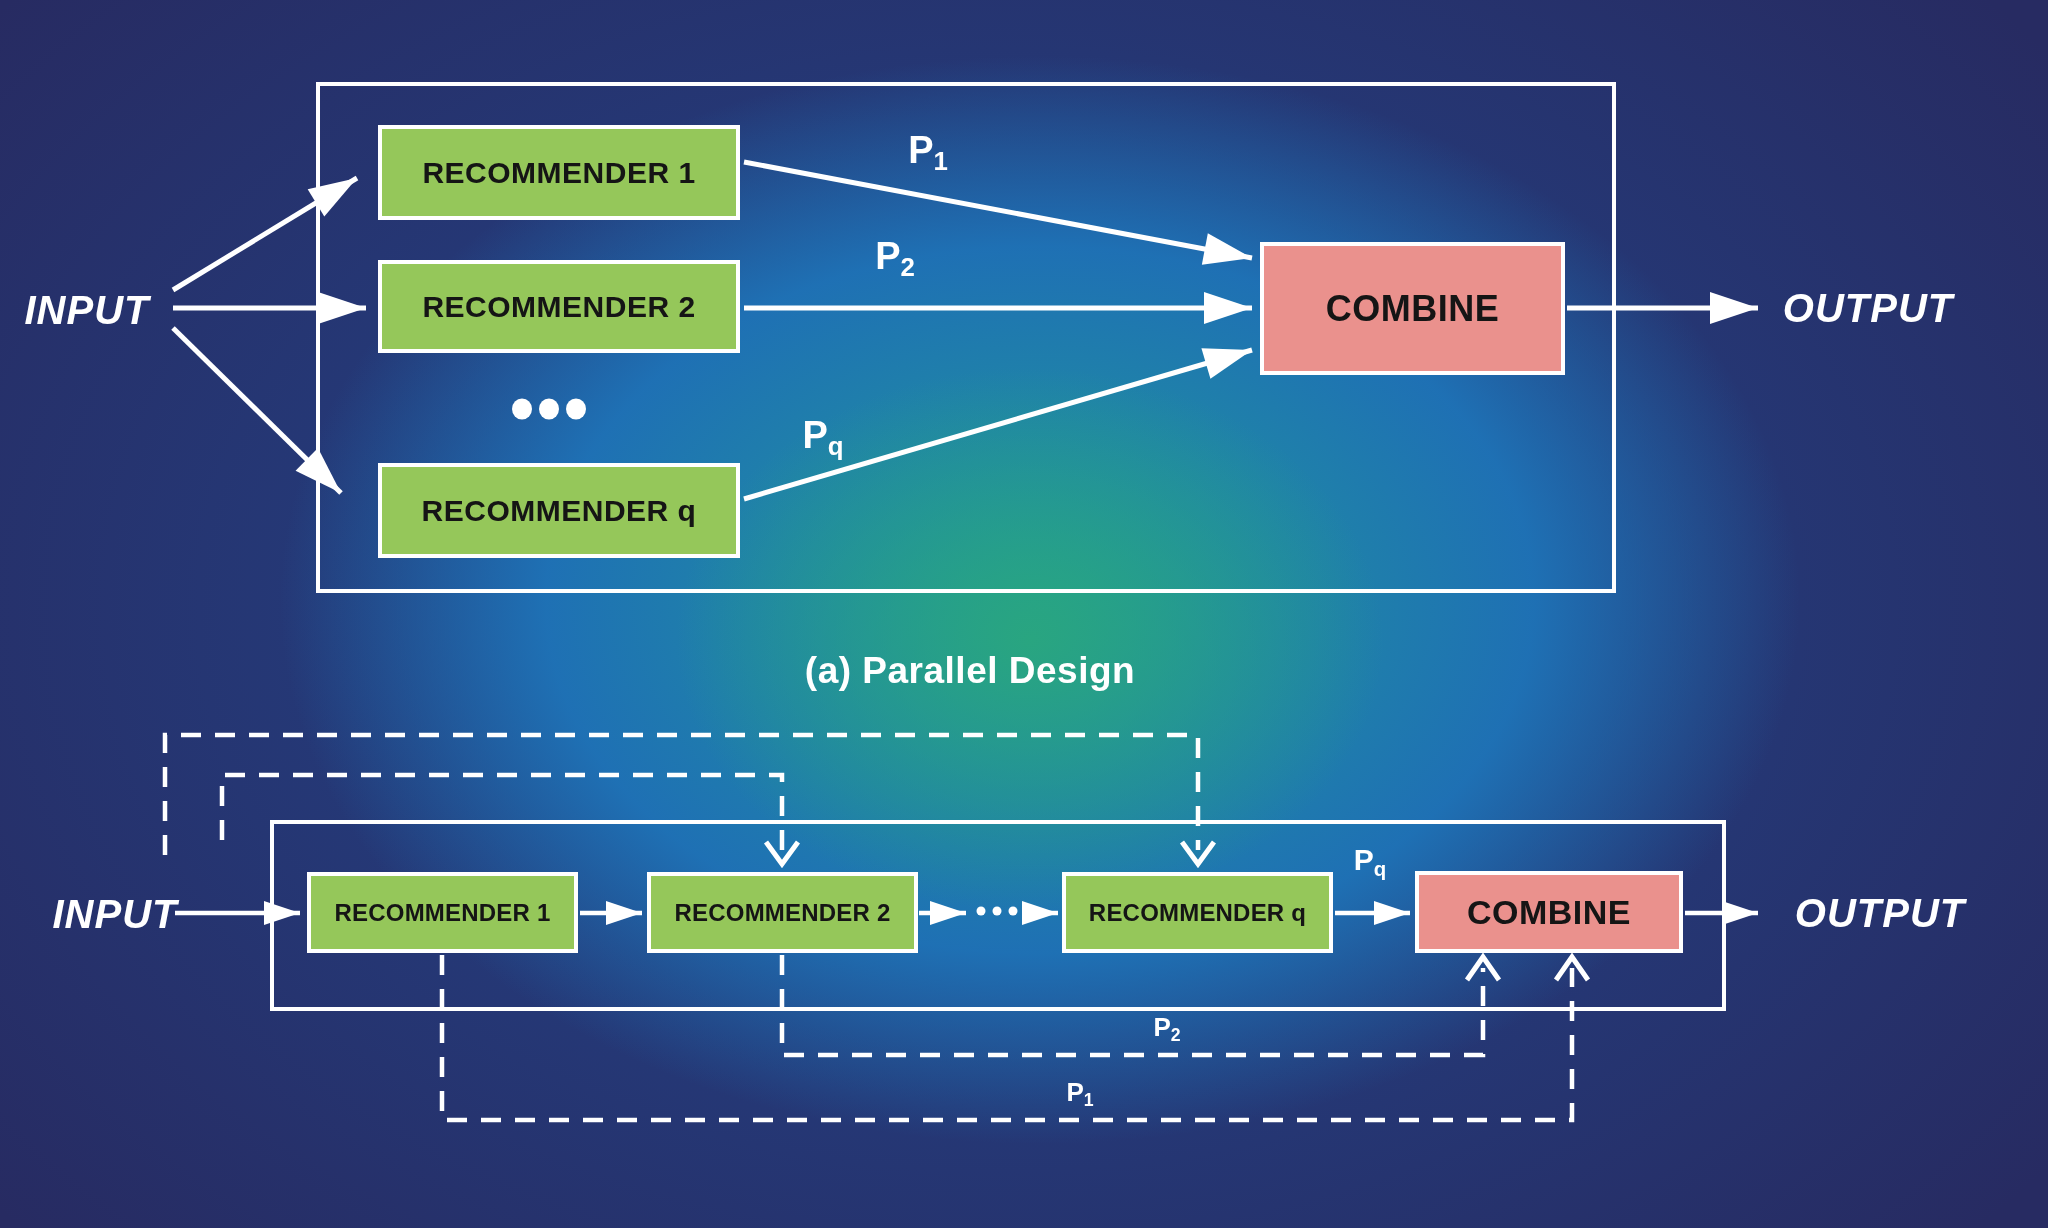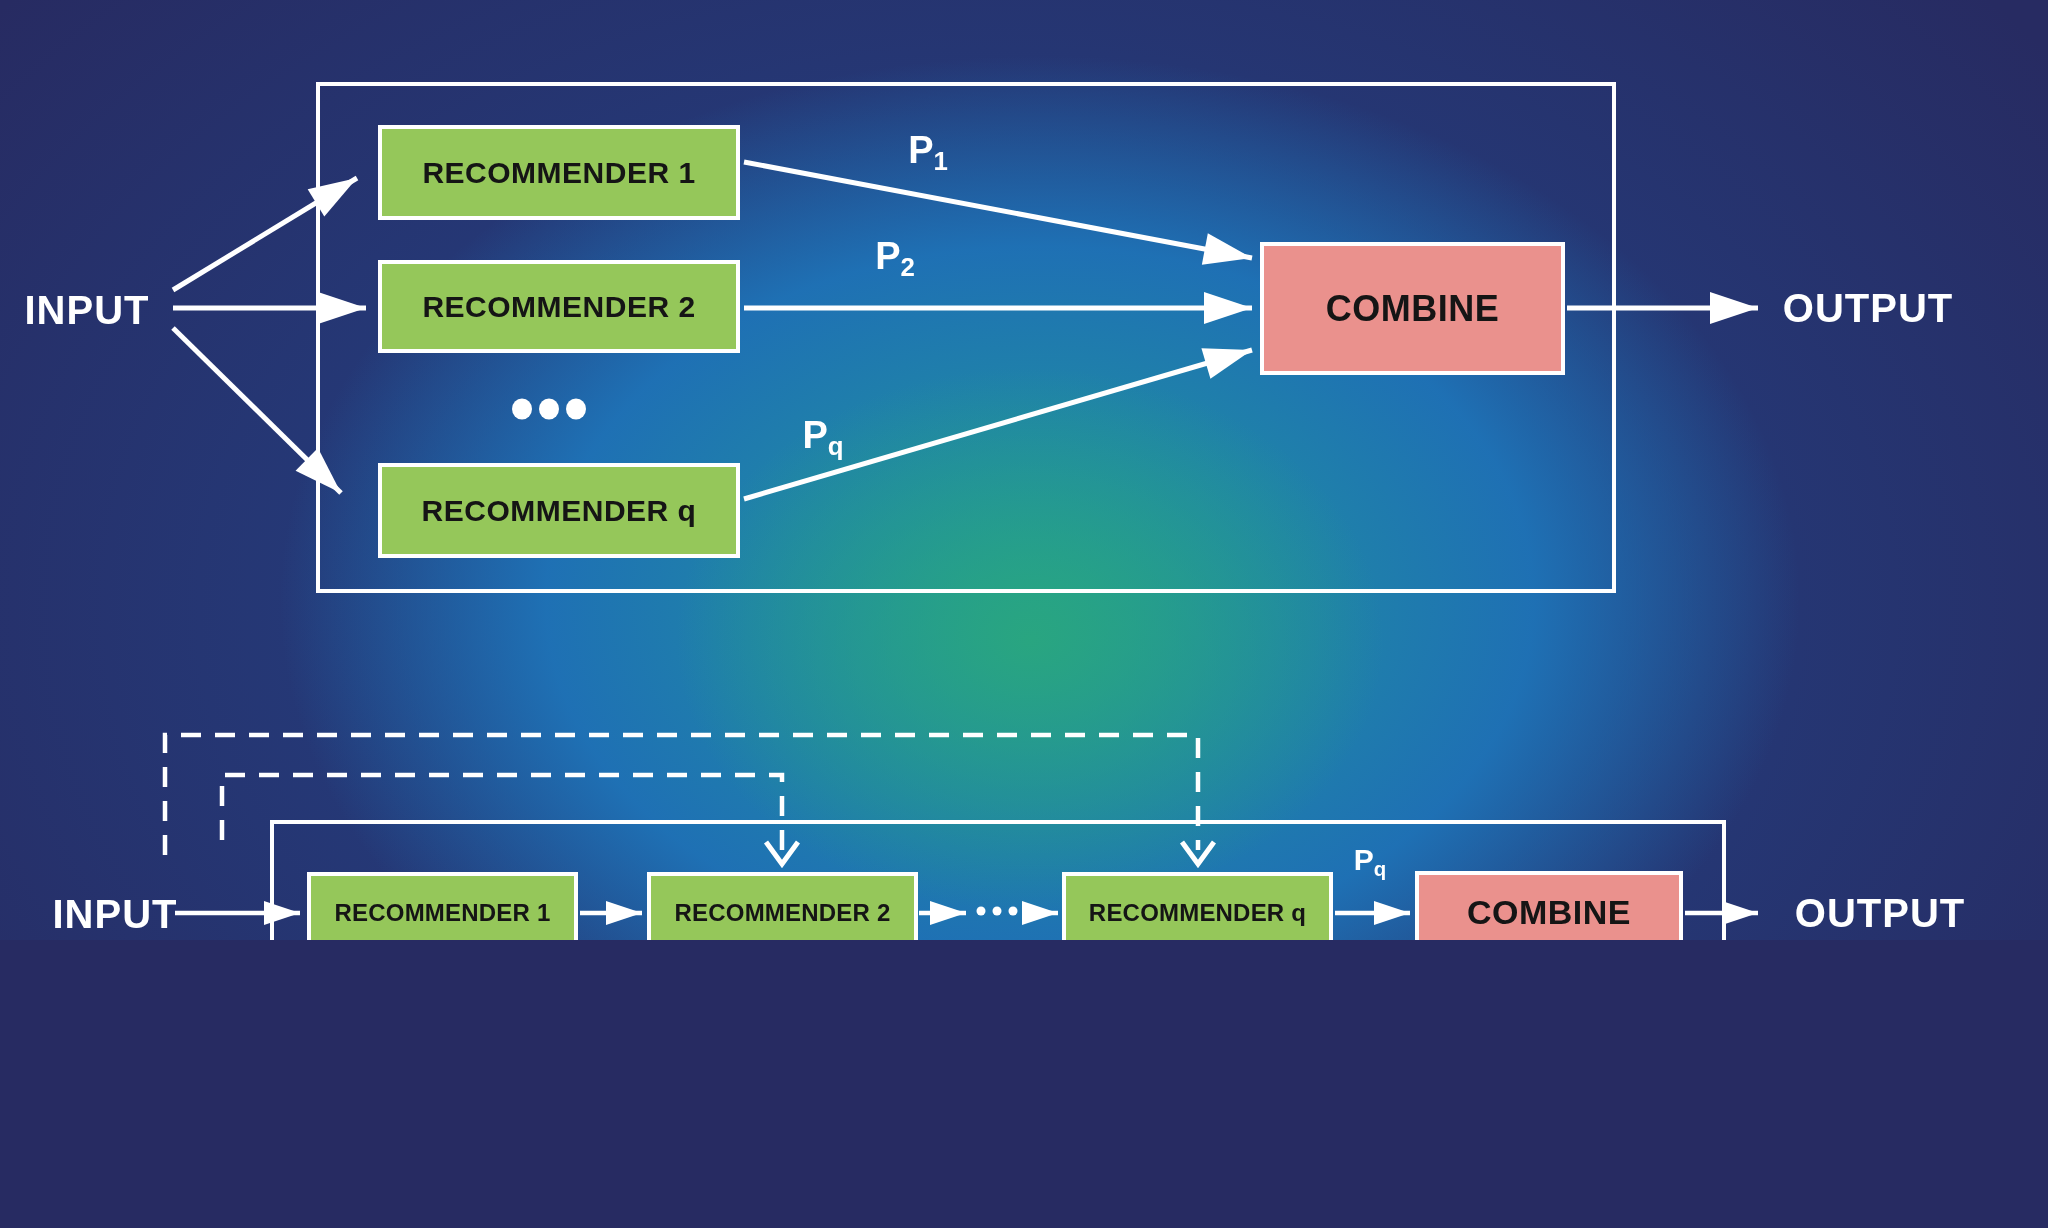--- a/index.html
+++ b/index.html
@@ -1,18 +1,18 @@
 <!DOCTYPE html>
 <html><head>
 <meta charset="utf-8">
 <style>
   html,body{margin:0;padding:0;background:#272b62;}
   .stage{
     position:relative;
-    width:2048px;height:940px;
+    width:2048px;height:1228px;
     overflow:hidden;
     font-family:"Liberation Sans","DejaVu Sans",sans-serif;
     background:
       radial-gradient(ellipse 520px 400px at 1030px 640px, rgba(42,167,125,.9) 0%, rgba(42,167,125,0) 68%),
       radial-gradient(ellipse 950px 680px at 1040px 600px, rgba(32,158,155,.95) 0%, rgba(30,118,186,.9) 52%, rgba(30,95,170,0) 80%),
       radial-gradient(ellipse 1500px 1050px at 1000px 610px, rgba(34,74,146,.9) 0%, rgba(39,43,98,0) 88%),
       #272b62;
   }
   .outer-rect{position:absolute;border:4px solid #fff;z-index:1;}
   svg.lines{position:absolute;left:0;top:0;z-index:2;}
@@ -21,21 +21,21 @@
     border:4px solid #fff;
     display:flex;align-items:center;justify-content:center;
     font-weight:700;color:#151515;letter-spacing:.5px;white-space:nowrap;
   }
   .box.green{background:#95c75a;}
   .box.pink{background:#ea918d;text-align:center;}
   .lbl{
     position:absolute;z-index:4;color:#fff;font-weight:700;white-space:nowrap;
     transform:translate(-50%,-50%);letter-spacing:1px;
   }
-  .io{font-size:40px;}
+  .io{font-size:40px;font-style:italic;}
   .caption{font-size:37px;letter-spacing:.5px;}
   .plbl{letter-spacing:0;}
   .plbl sub{font-size:.68em;vertical-align:-.3em;line-height:1;}
   .pa{font-size:38px;}
   .pbq{font-size:30px;}
   .pb{font-size:26px;}
   .dots{display:flex;gap:7px;align-items:center;}
   .dots .dot{background:#fff;border-radius:50%;}
   .dots-a .dot{width:20px;height:21px;}
   .dots-b .dot{width:9px;height:9px;}
@@ -125,20 +125,21 @@
   <div class="lbl io" style="left:87px;top:310px;">INPUT</div>
   <div class="lbl io" style="left:1868px;top:308px;">OUTPUT</div>
   <div class="lbl plbl pa" style="left:928px;top:152px;"><span>P</span><sub>1</sub></div>
   <div class="lbl plbl pa" style="left:895px;top:258px;"><span>P</span><sub>2</sub></div>
   <div class="lbl plbl pa" style="left:823px;top:437px;"><span>P</span><sub>q</sub></div>
   <div class="lbl dots dots-a" style="left:549px;top:409px;">
     <span class="dot"></span>
       <span class="dot"></span>
       <span class="dot"></span>
   </div>
+  <div class="lbl caption" style="left:970px;top:671px;">(a) Parallel Design</div>
 
   <div class="lbl io" style="left:115px;top:914px;">INPUT</div>
   <div class="lbl io" style="left:1880px;top:913px;">OUTPUT</div>
   <div class="lbl plbl pbq" style="left:1370px;top:861px;"><span>P</span><sub>q</sub></div>
   <div class="lbl plbl pb" style="left:1167px;top:1028px;"><span>P</span><sub>2</sub></div>
   <div class="lbl plbl pb" style="left:1080px;top:1093px;"><span>P</span><sub>1</sub></div>
   <div class="lbl dots dots-b" style="left:997px;top:911px;">
     <span class="dot"></span>
       <span class="dot"></span>
       <span class="dot"></span>

